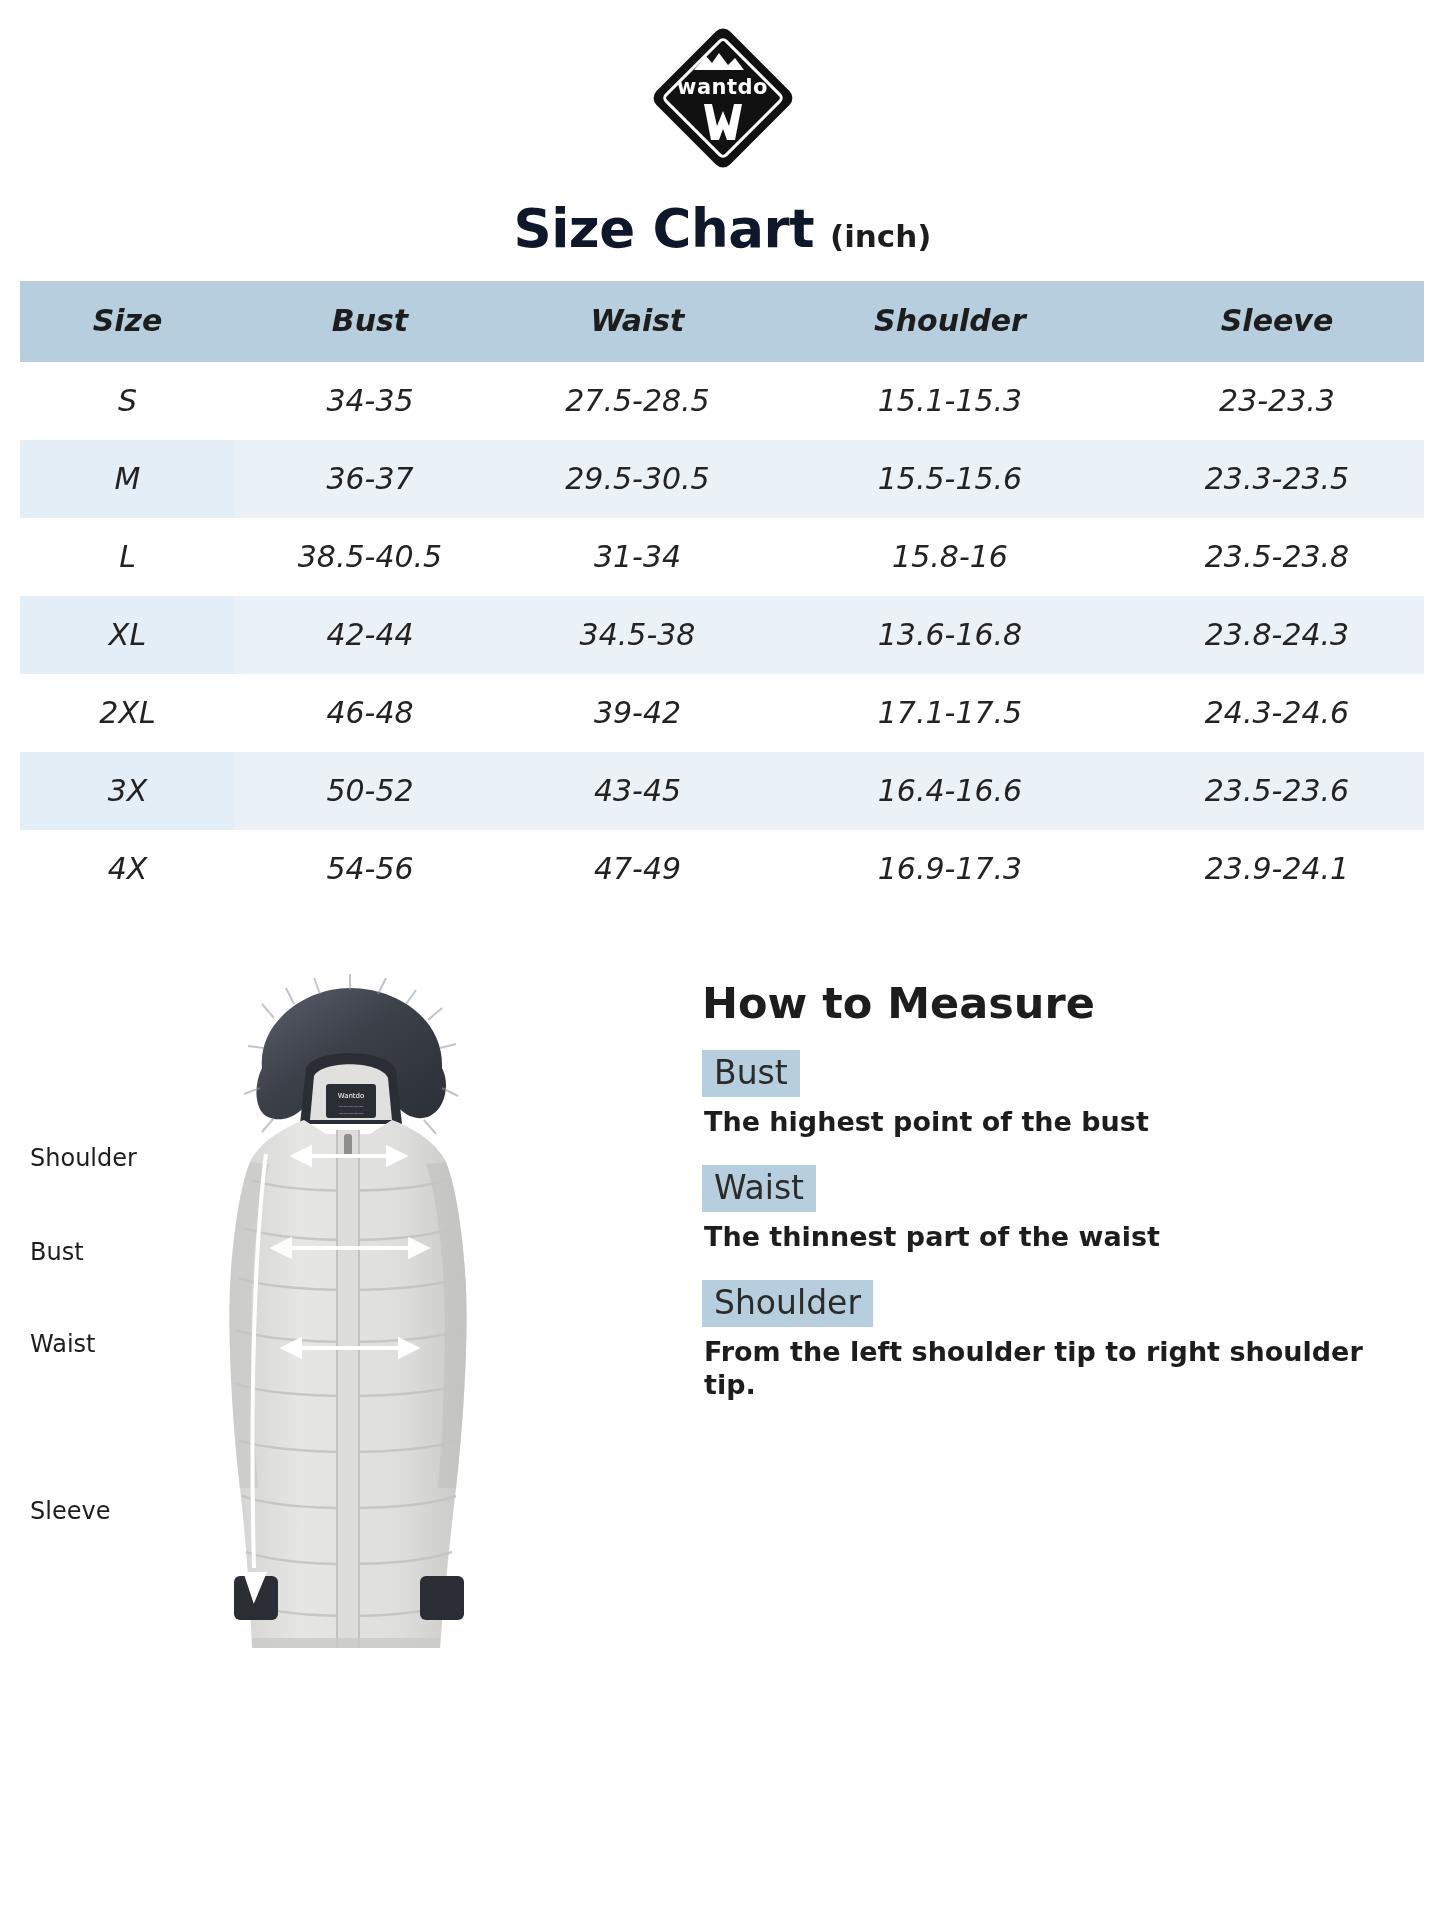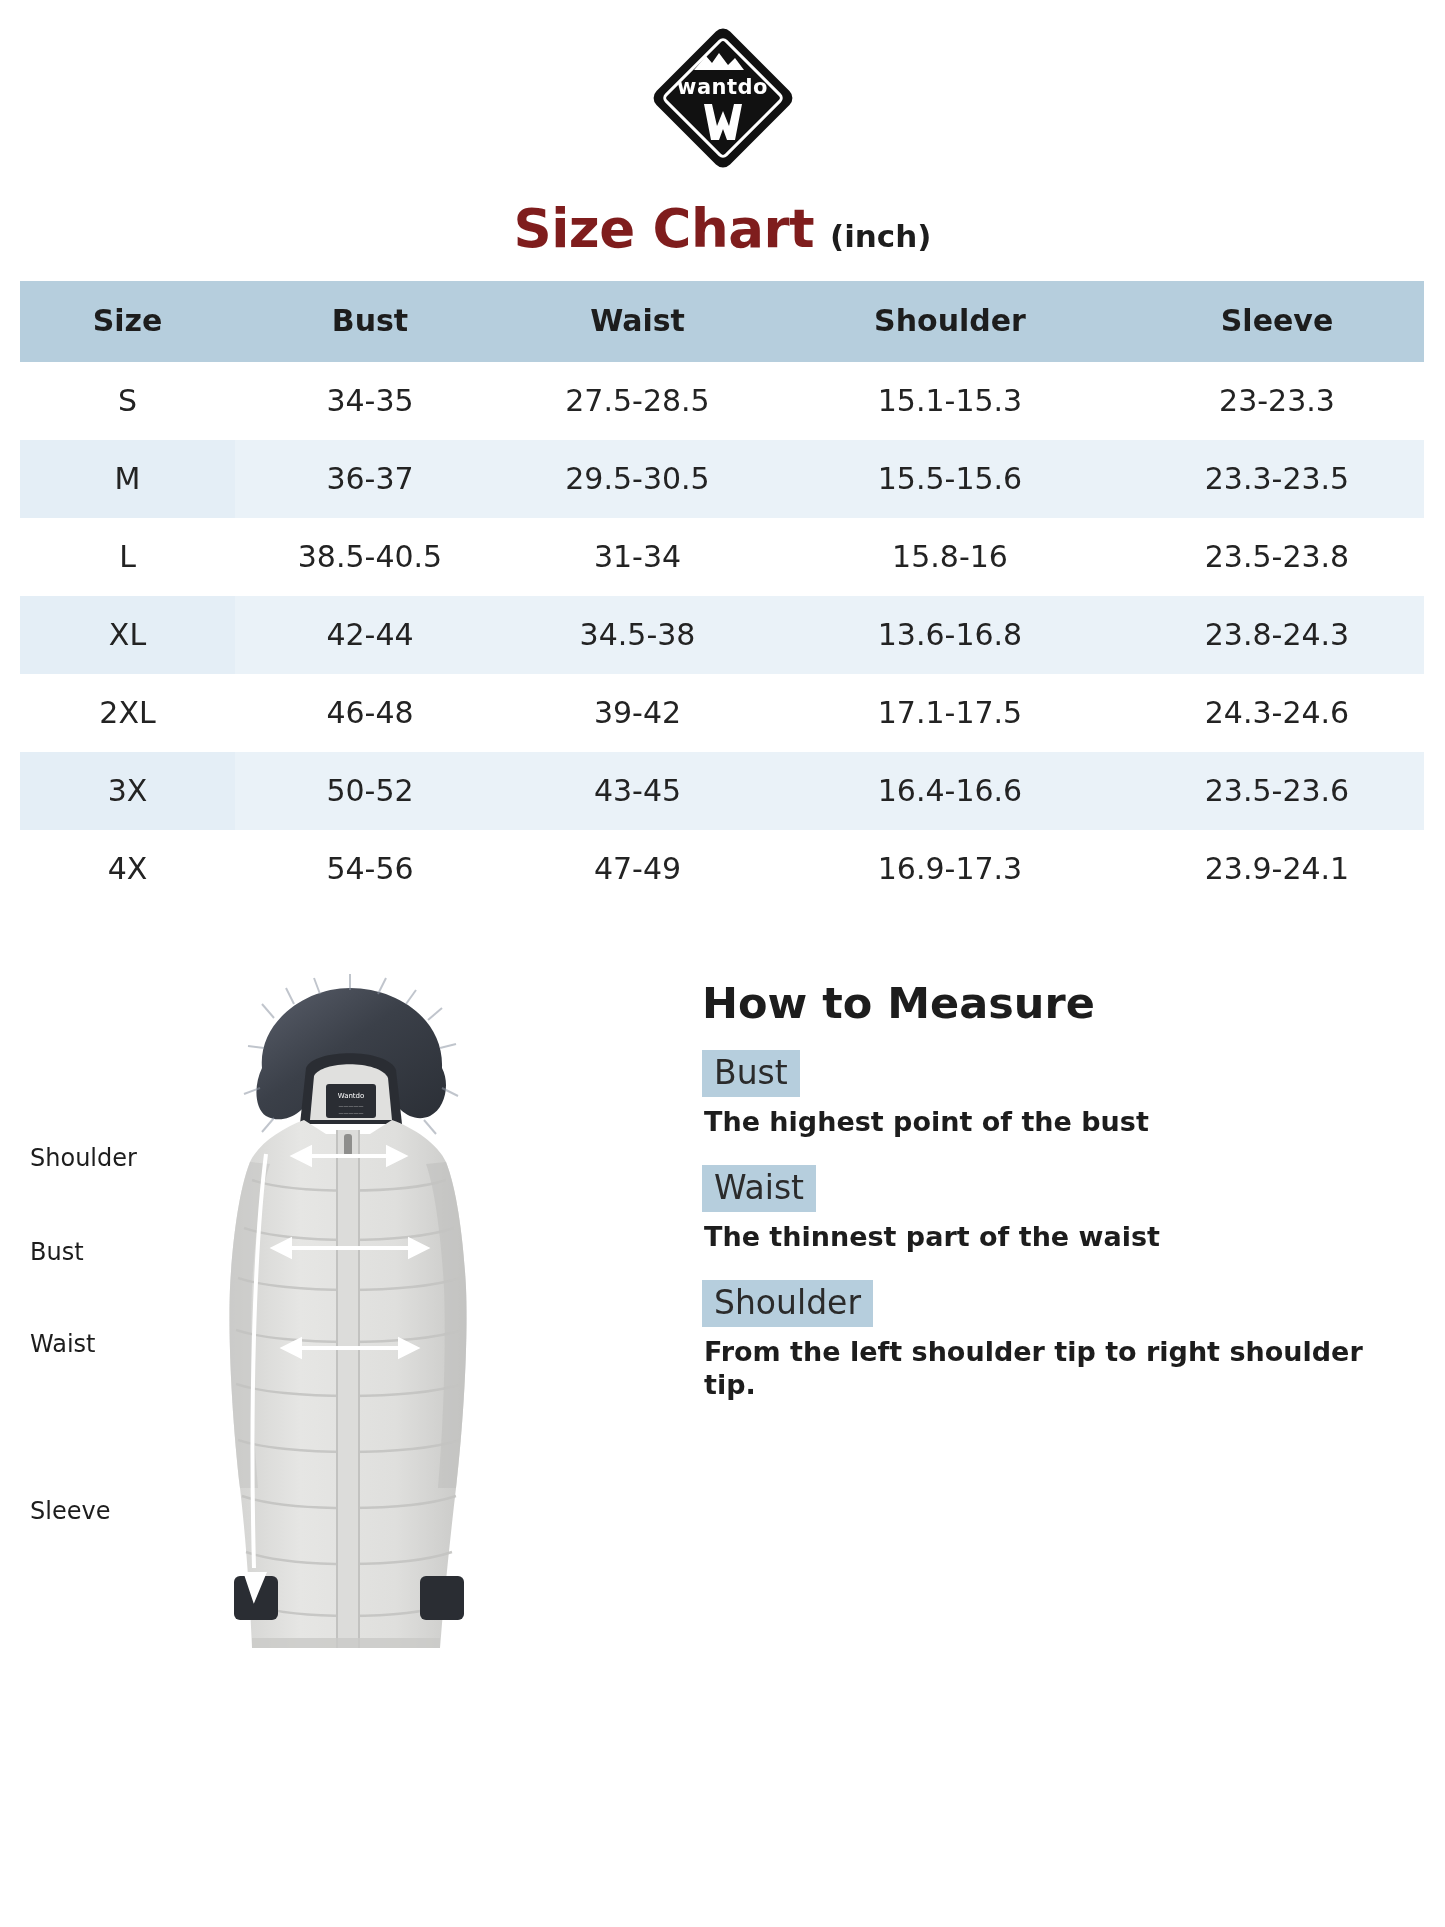--- a/index.html
+++ b/index.html
@@ -77,35 +77,36 @@
     align-items: baseline;
     justify-content: center;
     gap: 16px;
     margin-top: 24px;
     margin-bottom: 22px;
   }
   .title-main {
     font-size: 53px;
     font-weight: bold;
     letter-spacing: -0.5px;
-    color: #7f1d1d;
+    color: #0f172a;
   }
   .title-unit {
     font-size: 31px;
     font-weight: bold;
     color: #1d1d1d;
     text-align: center;
   }
 
   
   table.size-table {
     border-collapse: collapse;
     width: 1404px;
     margin: 0 20px;
     table-layout: fixed;
+    font-style: italic;
   }
   table.size-table th {
     background: #b6cedd;
     font-size: 30px;
     font-weight: bold;
     color: #1d1d1d;
     padding: 22px 0 24px 0;
     text-align: center;
     border: none;
   }

